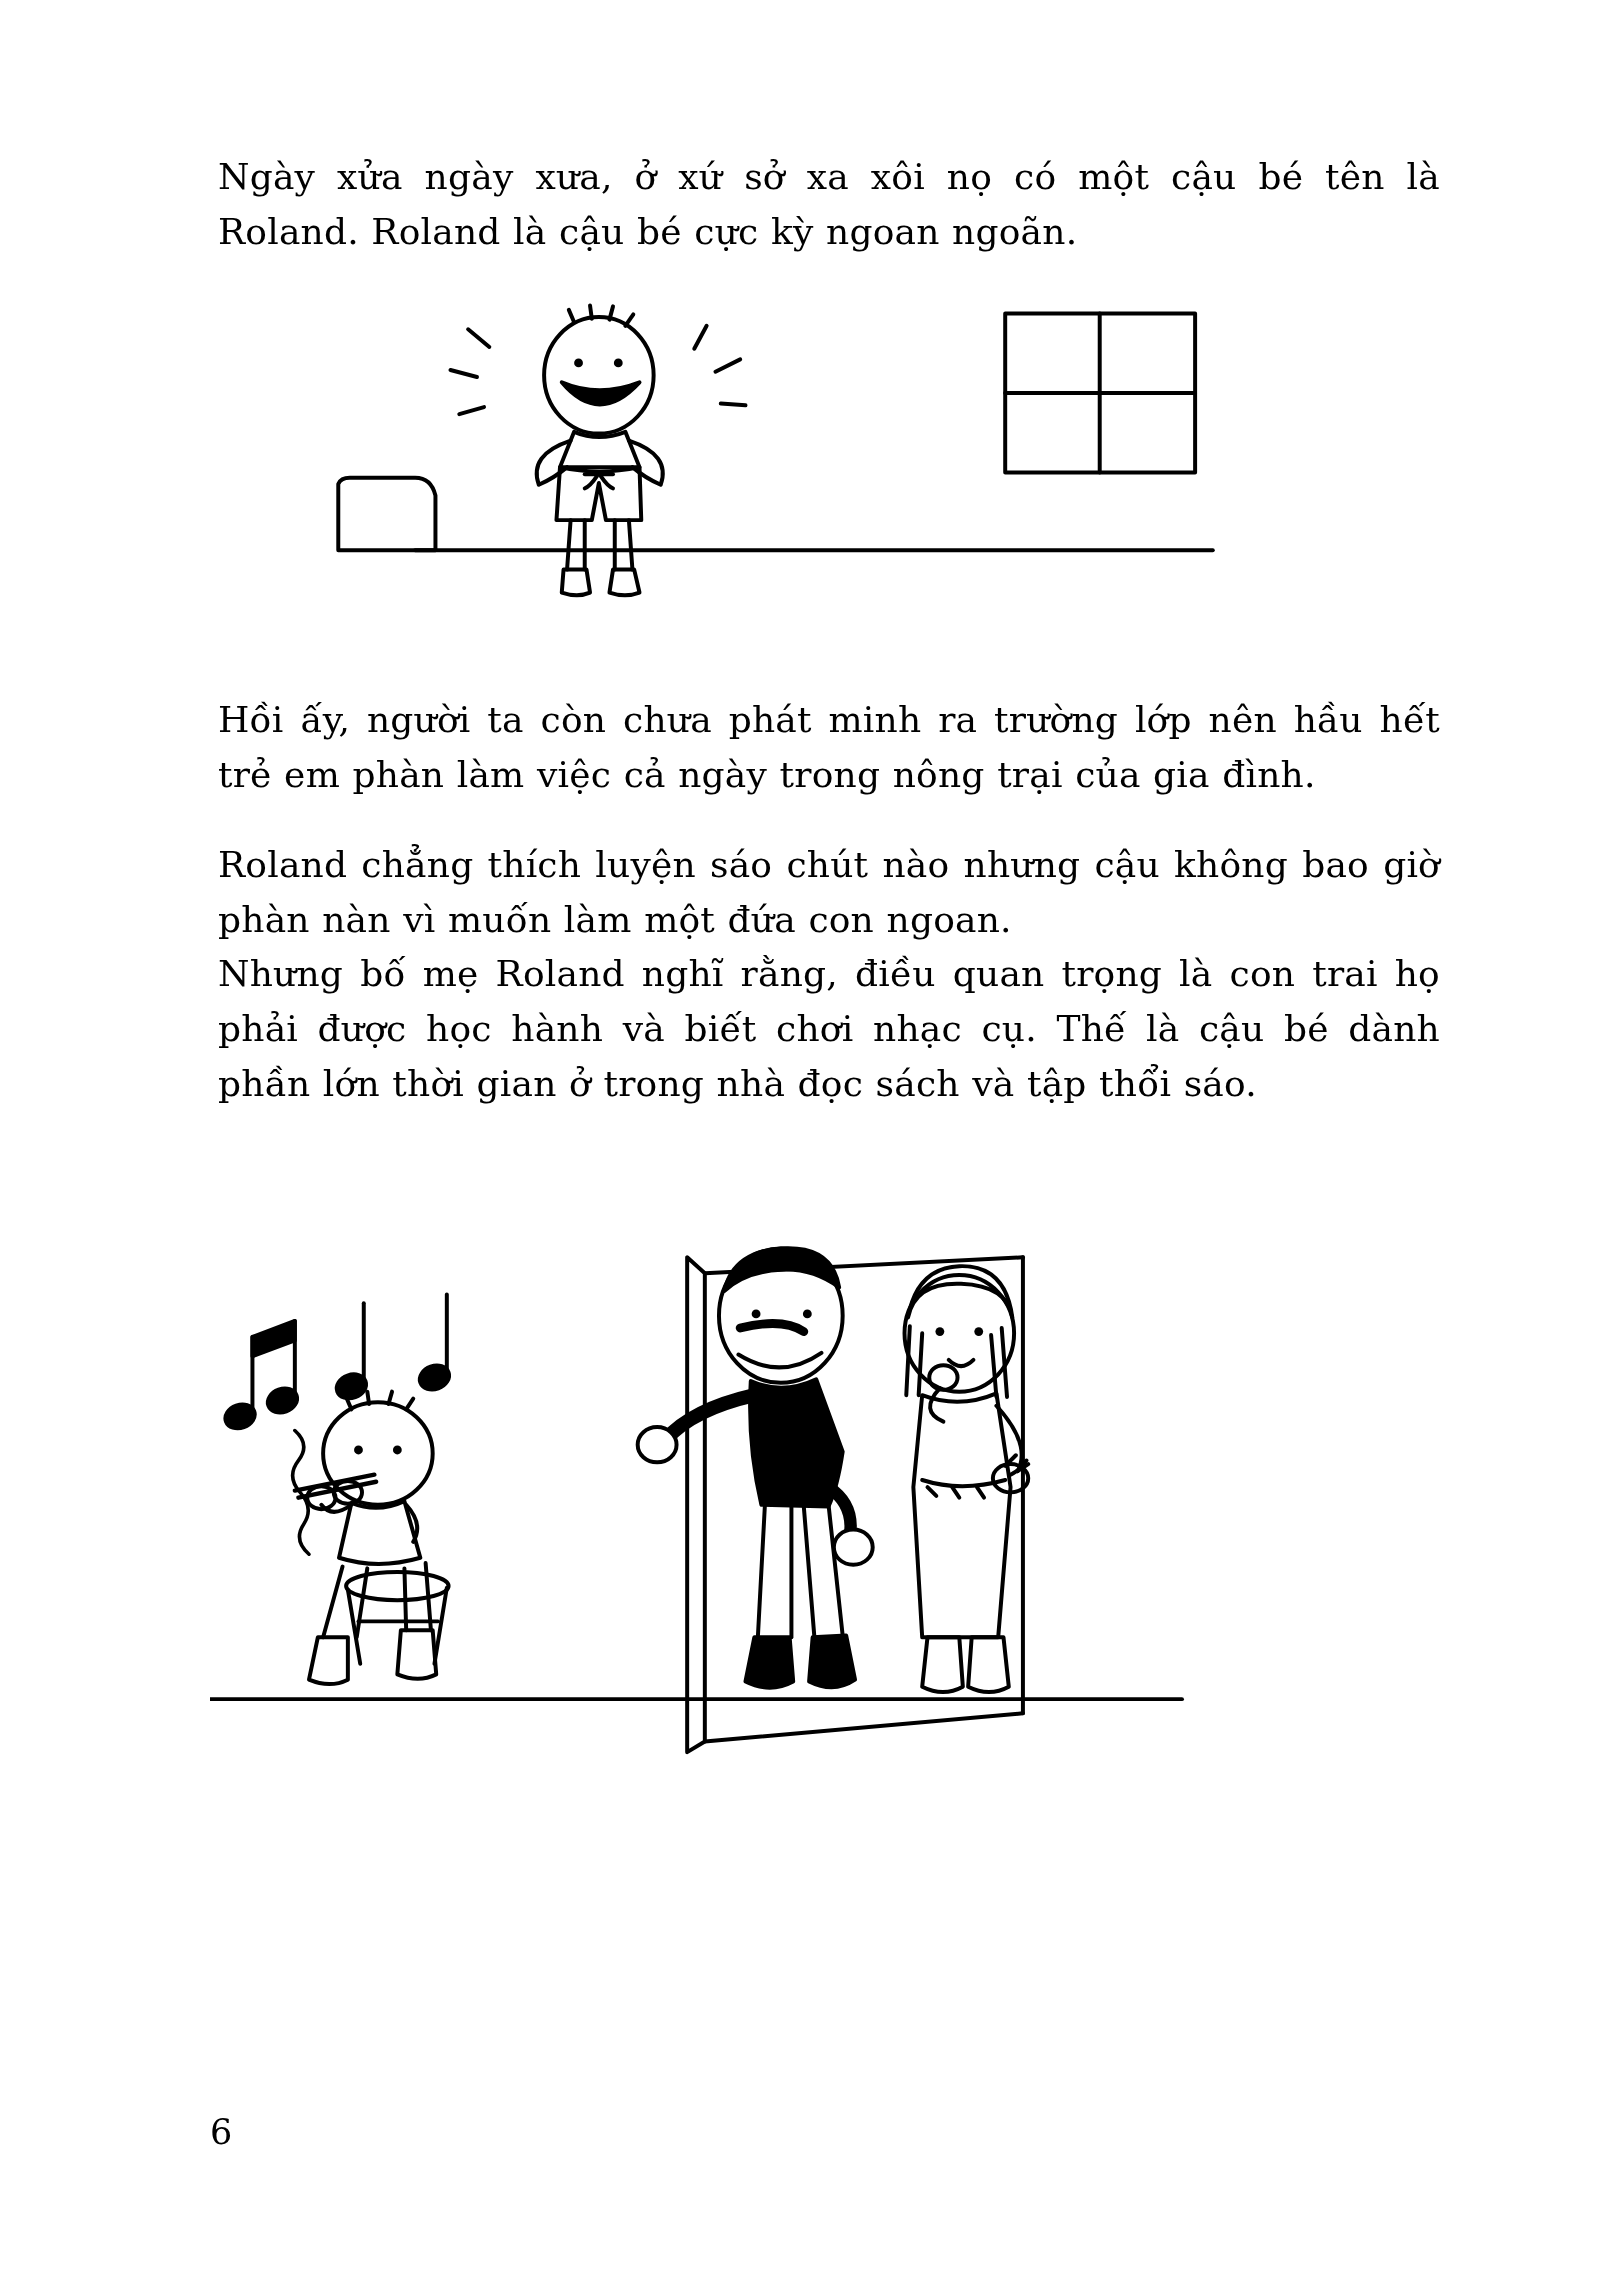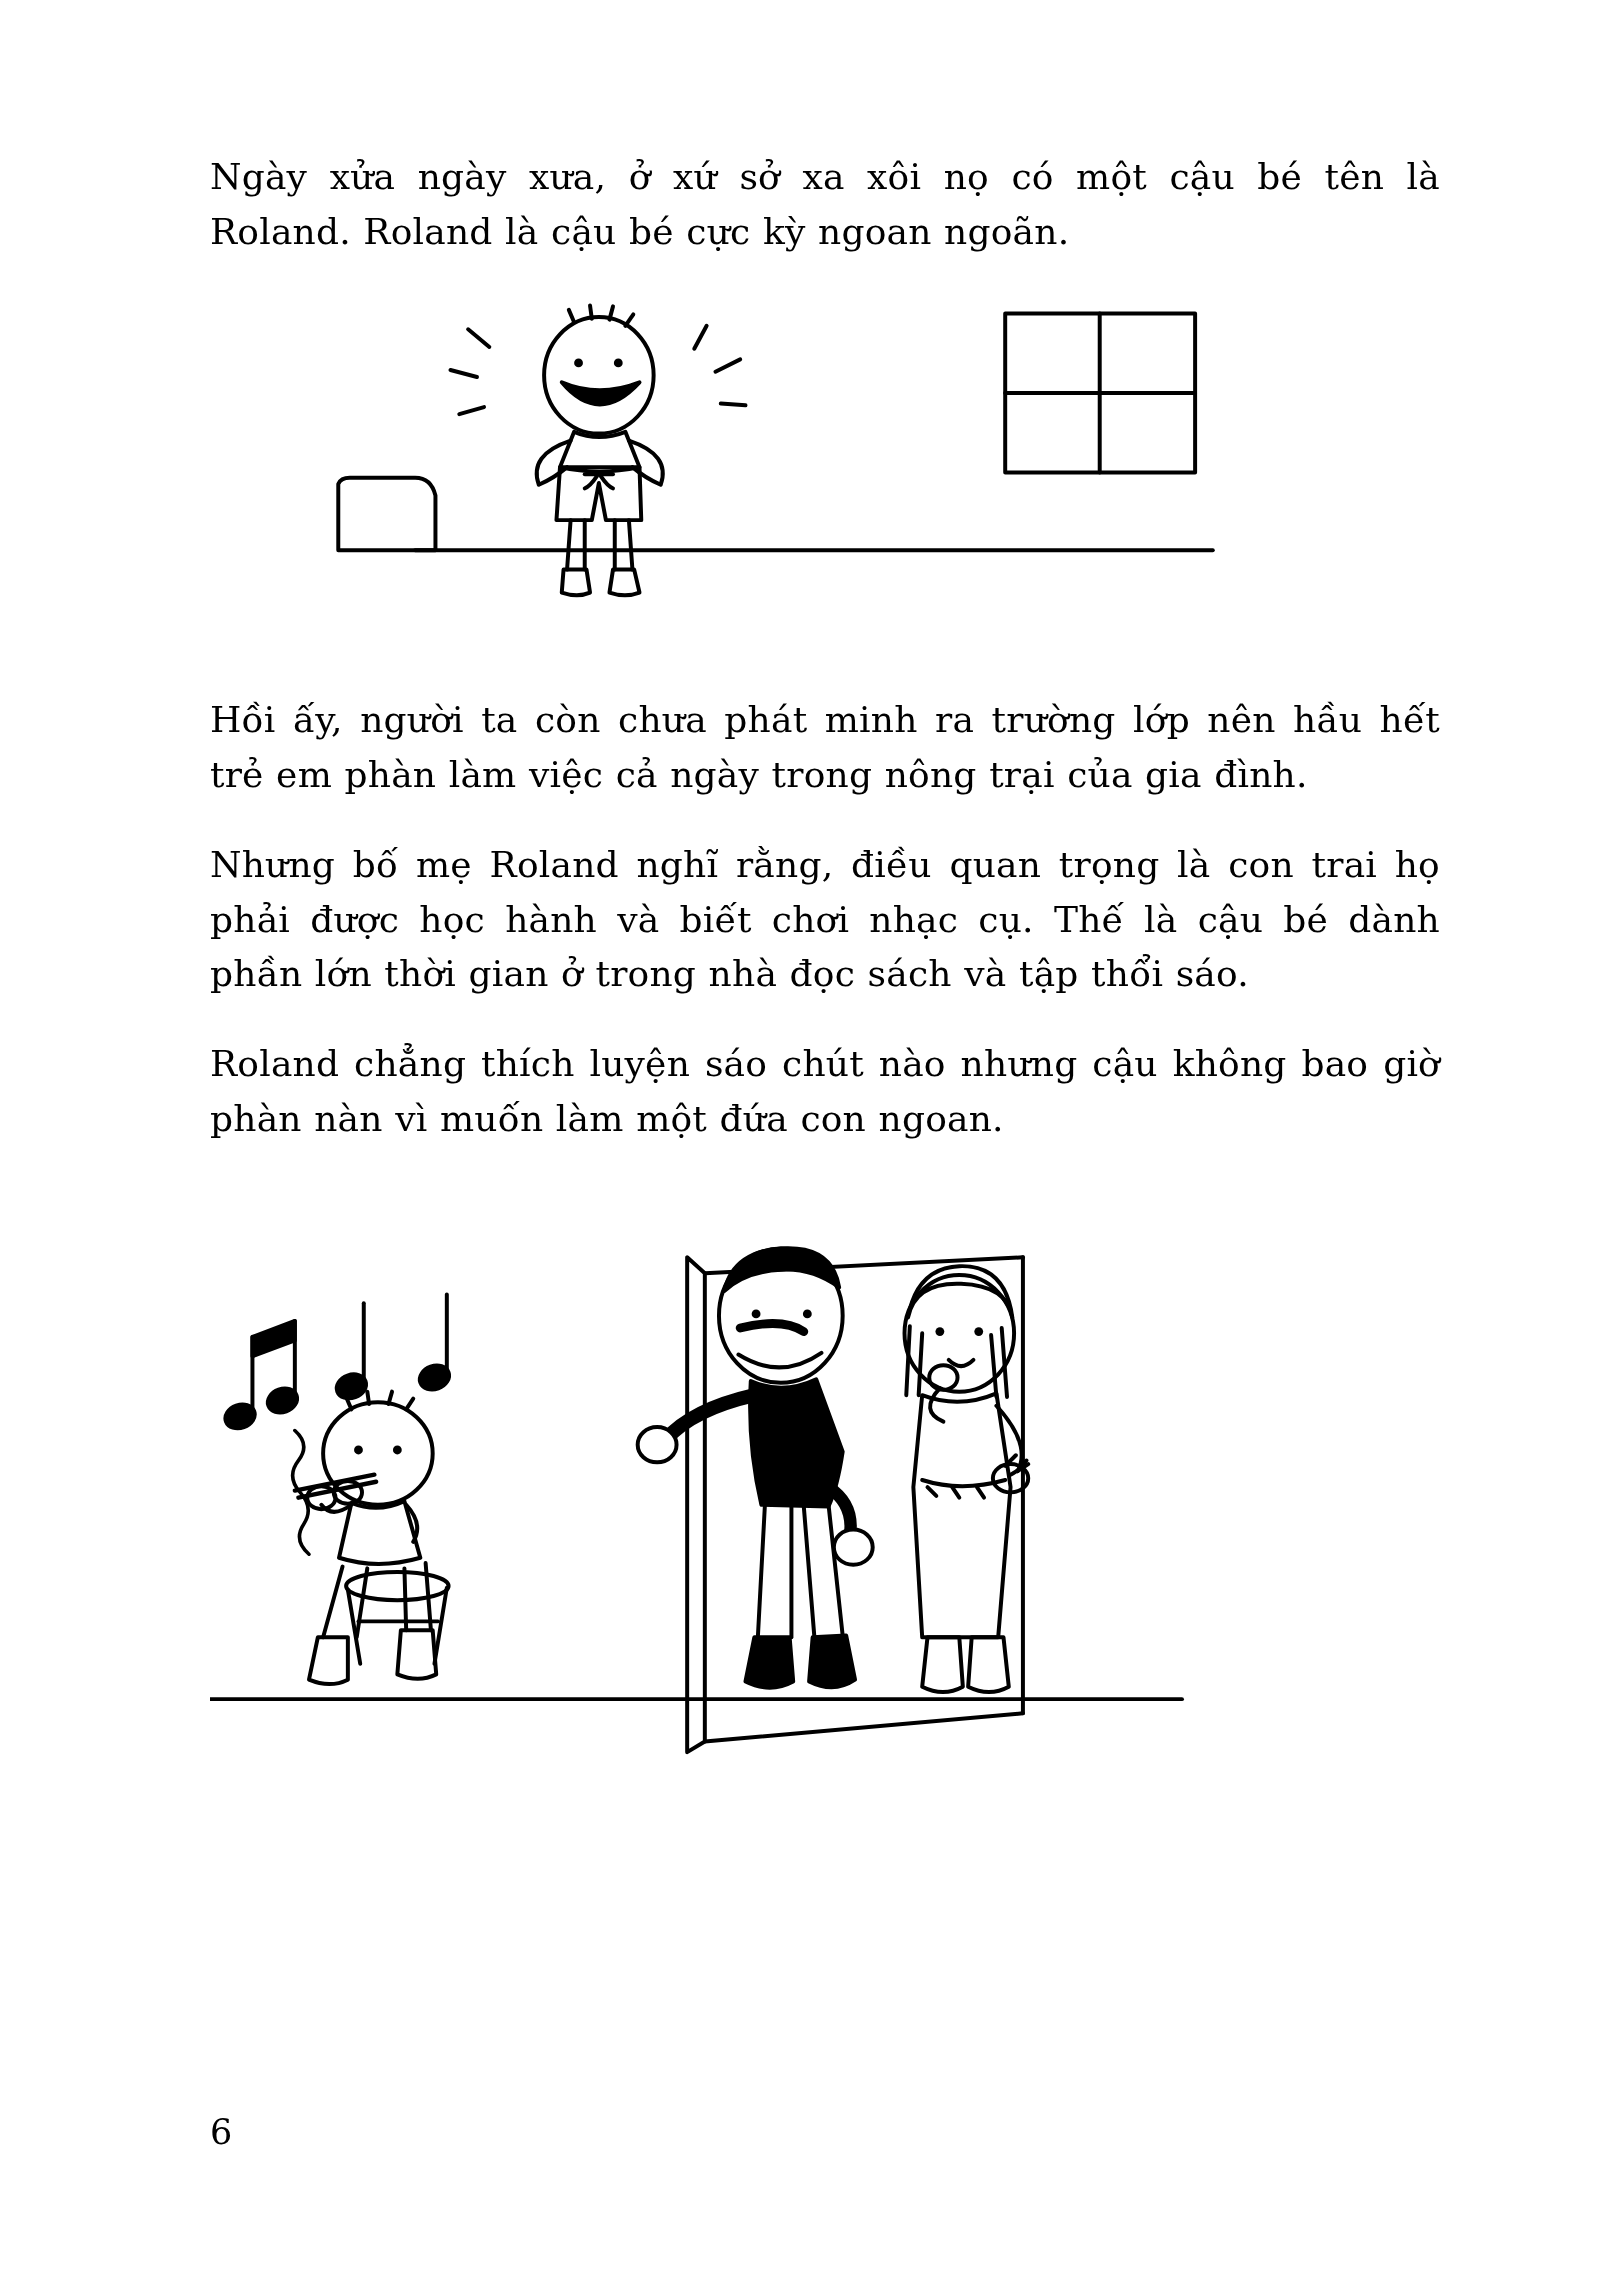--- a/index.html
+++ b/index.html
@@ -20,21 +20,21 @@
     inset: 0;
     background: #ffffff;
   }
   .content {
     position: absolute;
     left: 210px;
     top: 150px;
     width: 1230px;
   }
   p.para {
-    margin: 0 0 35px 0;
+    margin: 0 0 35px 8px;
     font-size: 36px;
     line-height: 1.52;
     text-align: justify;
     text-justify: inter-word;
     letter-spacing: 0.2px;
     word-spacing: 0.9px;
   }
   p.para.last-of-block {
     margin-bottom: 0;
   }
@@ -120,22 +120,22 @@
 
           <path d="M400 312 L 398 338 Q 416 344 430 338 L 426 312 Z" fill="none"></path>
           <path d="M456 312 L 452 338 Q 470 344 486 338 L 480 312 Z" fill="none"></path>
         </g>
       </svg>
     </div>
 
     <div class="block-gap-1"></div>
 
     <p class="para">Hồi ấy, người ta còn chưa phát minh ra trường lớp nên hầu hết trẻ em phàn làm việc cả ngày trong nông trại của gia đình.</p>
+    <p class="para last-of-block">Roland chẳng thích luyện sáo chút nào nhưng cậu không bao giờ phàn nàn vì muốn làm một đứa con ngoan.</p>
     <p class="para">Nhưng bố mẹ Roland nghĩ rằng, điều quan trọng là con trai họ phải được học hành và biết chơi nhạc cụ. Thế là cậu bé dành phần lớn thời gian ở trong nhà đọc sách và tập thổi sáo.</p>
-    <p class="para last-of-block">Roland chẳng thích luyện sáo chút nào nhưng cậu không bao giờ phàn nàn vì muốn làm một đứa con ngoan.</p>
 
     <div class="block-gap-2"></div>
 
     <div class="illus">
       <svg width="1230" height="592" viewBox="0 0 1392 670" fill="none" stroke="#000" stroke-width="4.5" stroke-linecap="round" stroke-linejoin="round" xmlns="http://www.w3.org/2000/svg">
 
         <line x1="0" y1="540" x2="1100" y2="540"></line>
 
         <g>
           <path d="M540 40 L 540 600 L 560 588 L 560 58 Z" fill="none"></path>

